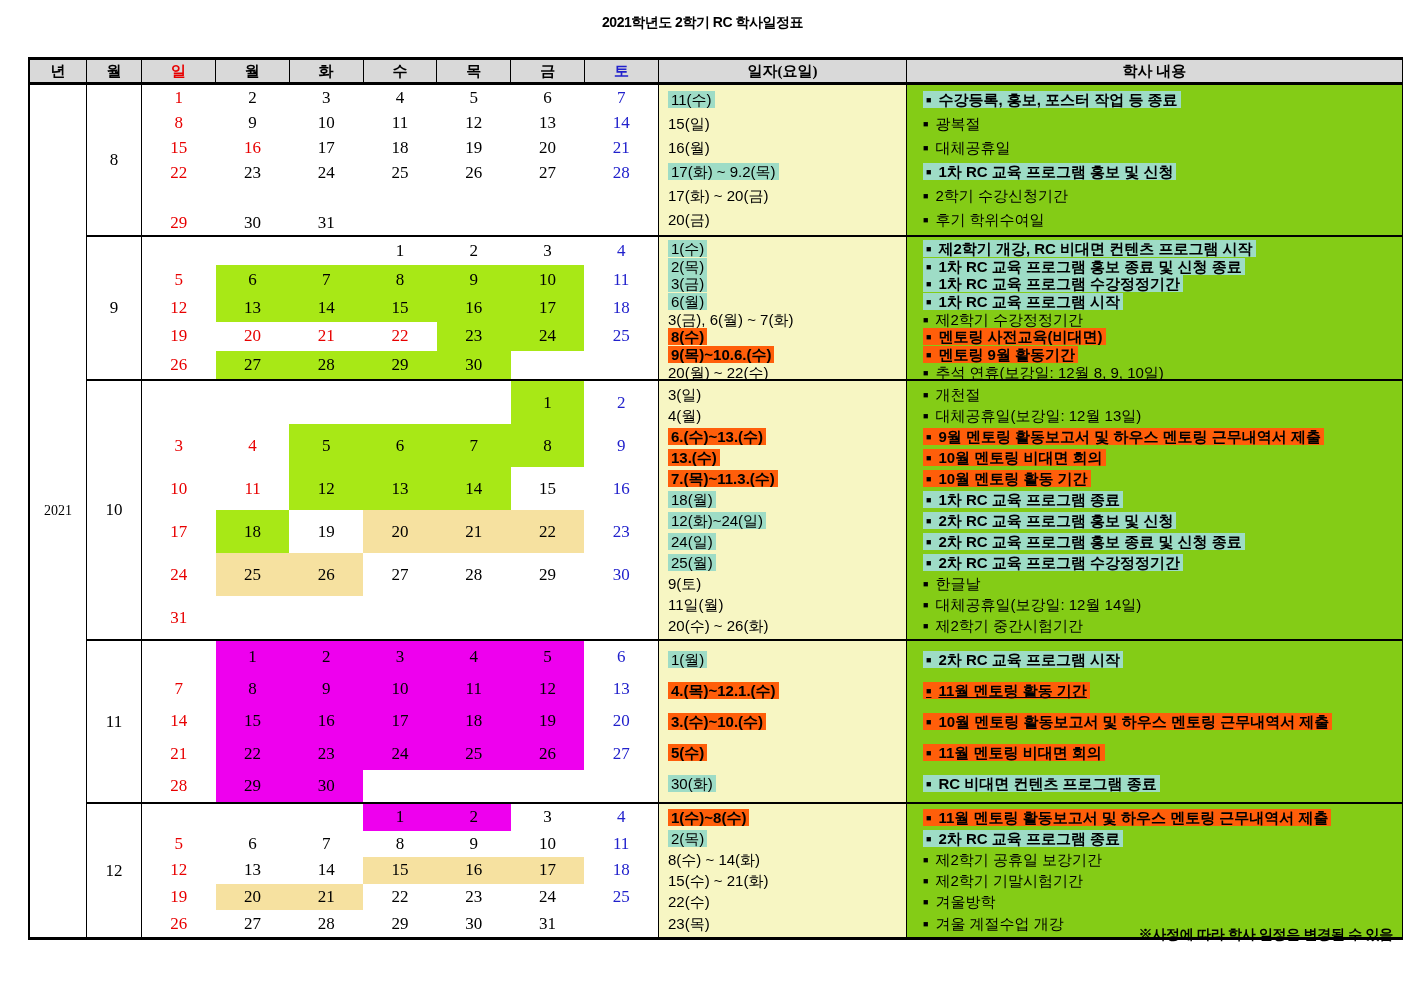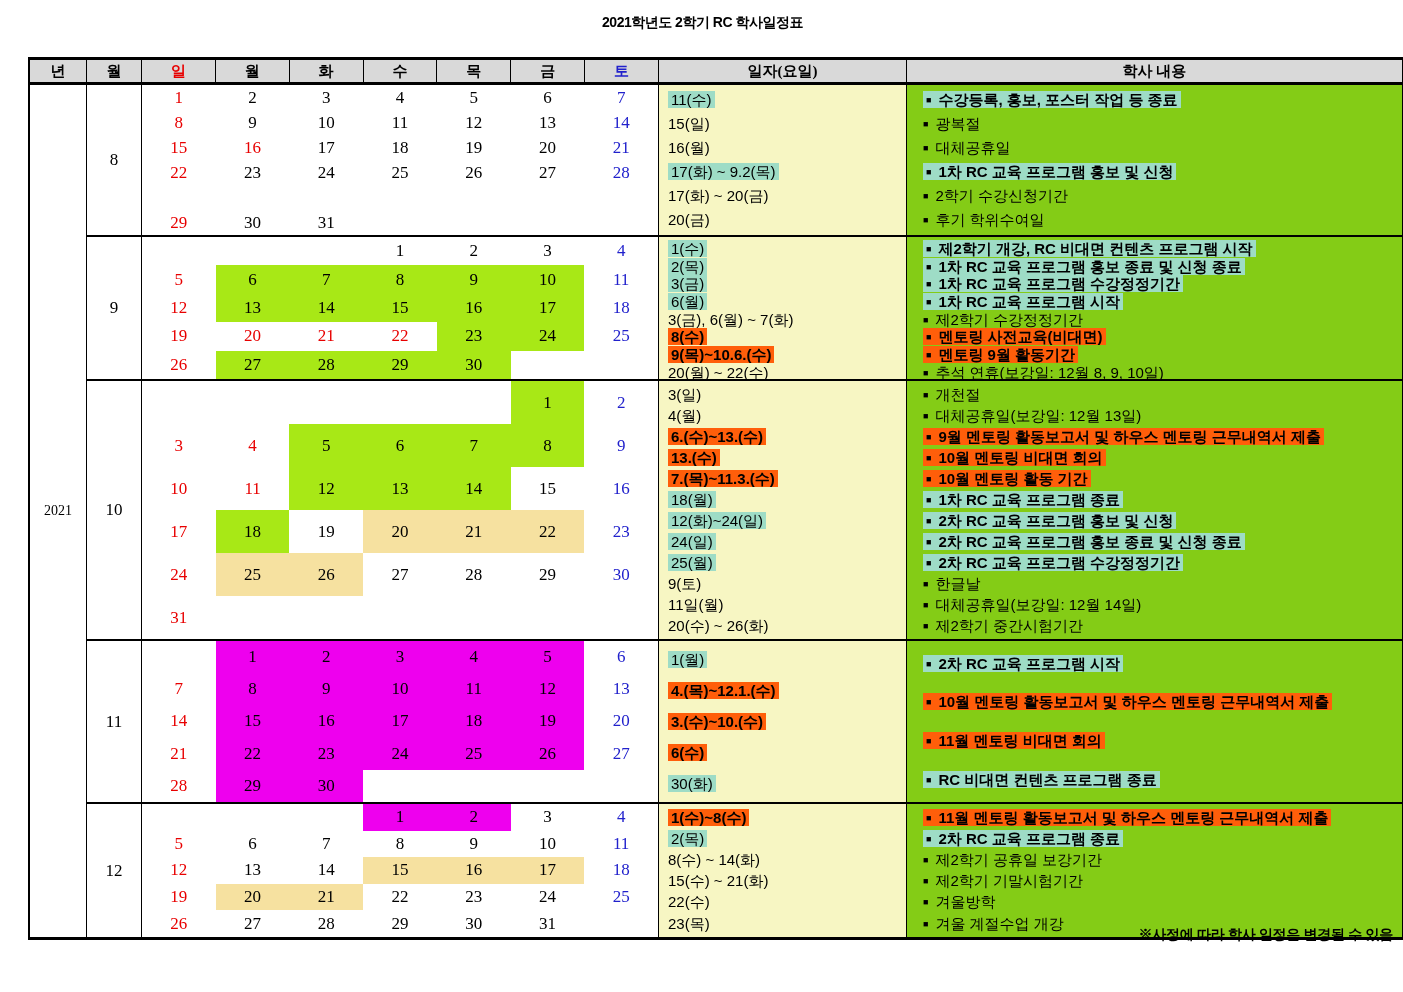--- a/index.html
+++ b/index.html
@@ -323,25 +323,26 @@
             <div class="dc bg-m">30</div>
             <div class="dc"></div>
             <div class="dc"></div>
             <div class="dc"></div>
             <div class="dc"></div>
           </div>
           <div class="dates-col">
             <div class="dt-line"><span class="hl hl-cyan">1(월)</span></div>
             <div class="dt-line"><span class="hl hl-orange">4.(목)~12.1.(수)</span></div>
             <div class="dt-line"><span class="hl hl-orange">3.(수)~10.(수)</span></div>
-            <div class="dt-line"><span class="hl hl-orange">6(수)</span></div>
+            <div class="dt-line"><span class="hl hl-orange">5(수)</span></div>
             <div class="dt-line"><span class="hl hl-cyan">30(화)</span></div>
           </div>
           <div class="events-col">
             <div class="ev-line"><span class="hl hl-cyan"><span class="bullet">■</span>2차 RC 교육 프로그램 시작</span></div>
+            <div class="ev-line"><span class="hl hl-orange ul"><span class="bullet">■</span>11월 멘토링 활동 기간</span></div>
             <div class="ev-line"><span class="hl hl-orange"><span class="bullet">■</span>10월 멘토링 활동보고서 및 하우스 멘토링 근무내역서 제출</span></div>
             <div class="ev-line"><span class="hl hl-orange"><span class="bullet">■</span>11월 멘토링 비대면 회의</span></div>
             <div class="ev-line"><span class="hl hl-cyan"><span class="bullet">■</span>RC 비대면 컨텐츠 프로그램 종료</span></div>
           </div>
         </div>
         <div class="month-row" style="height: 135px;">
           <div class="mnum">12</div>
           <div class="cal" style="grid-template-rows: repeat(5, 1fr);">
             <div class="dc"></div>
             <div class="dc"></div>

